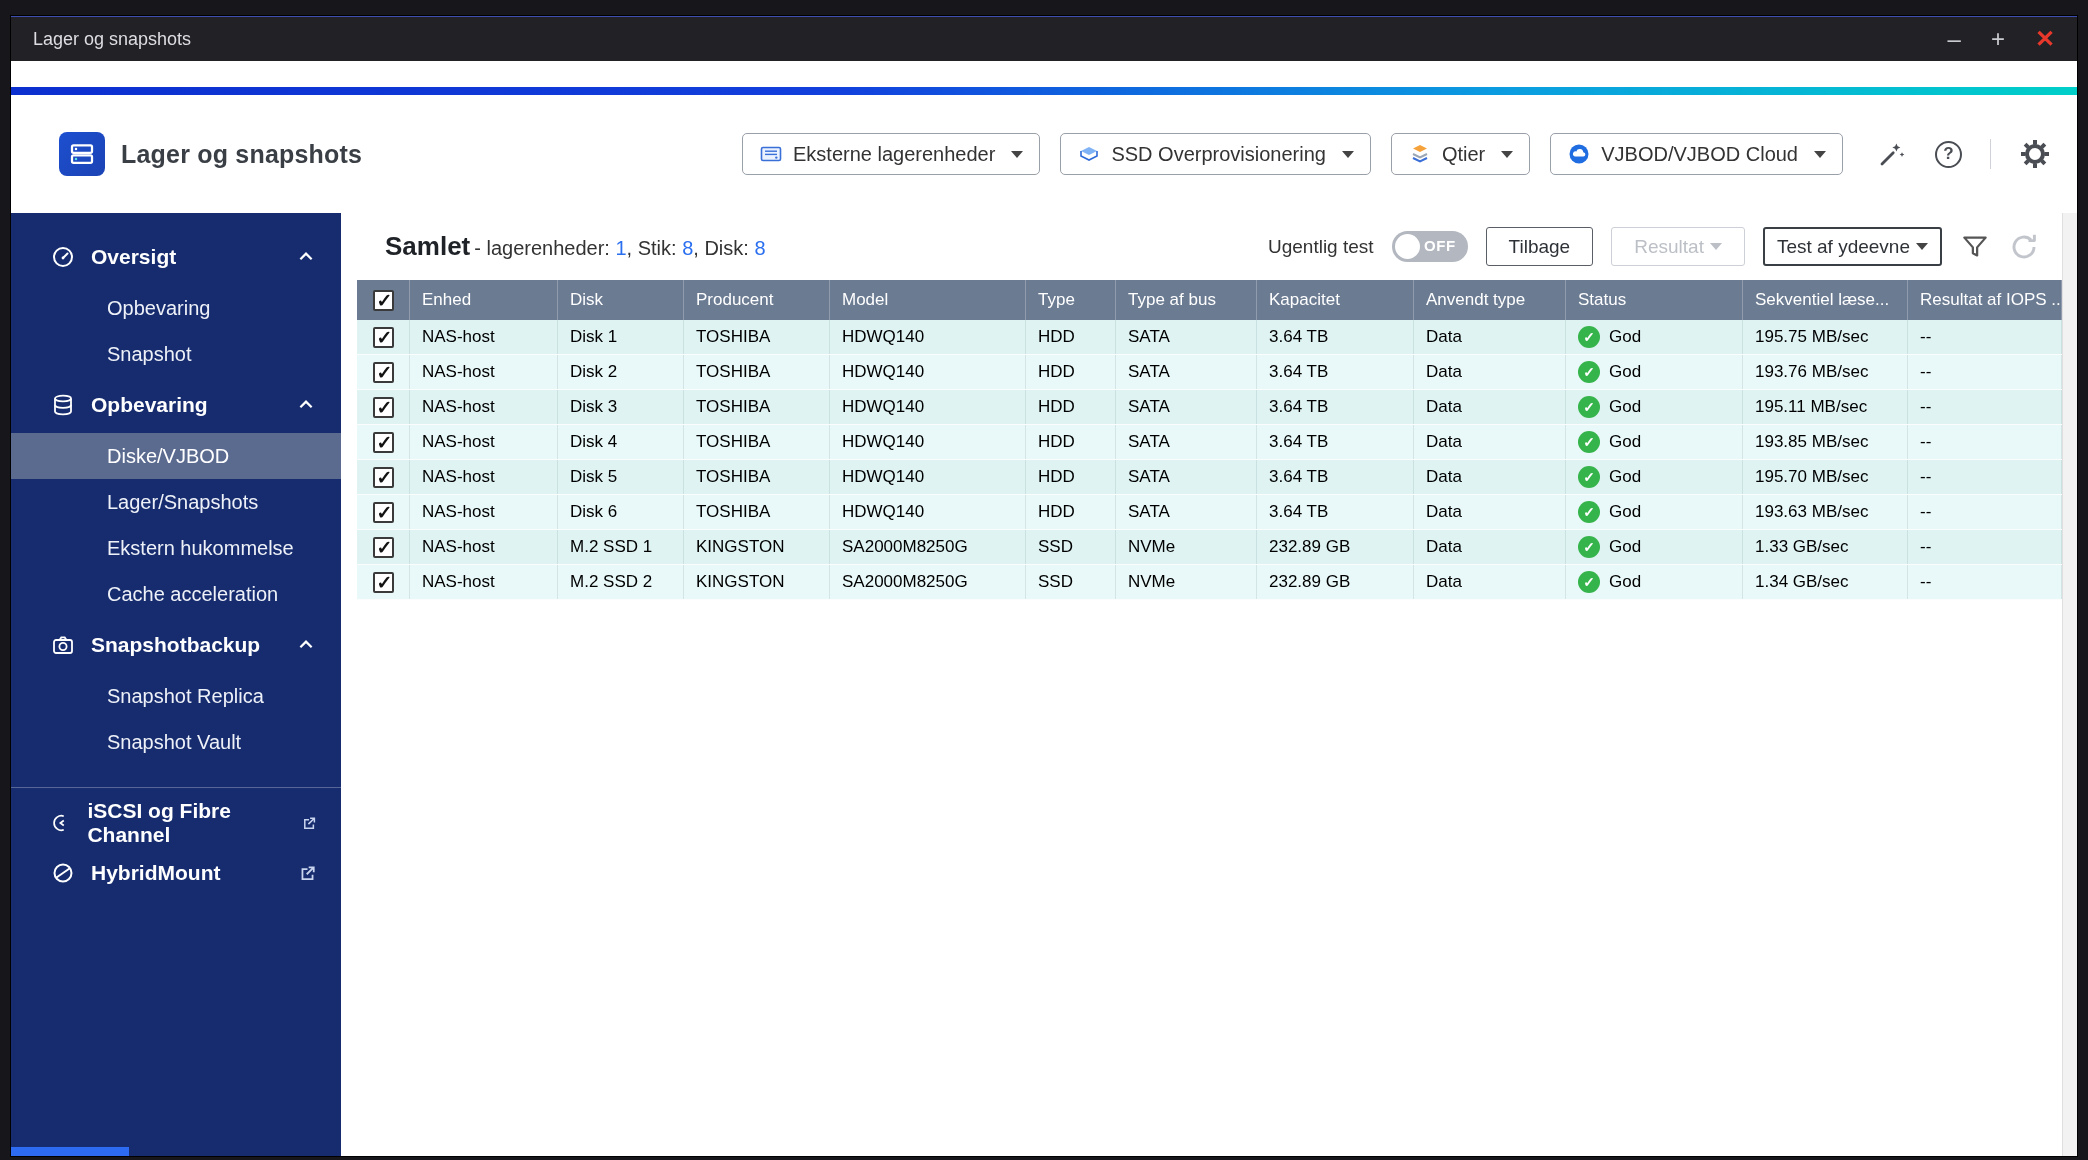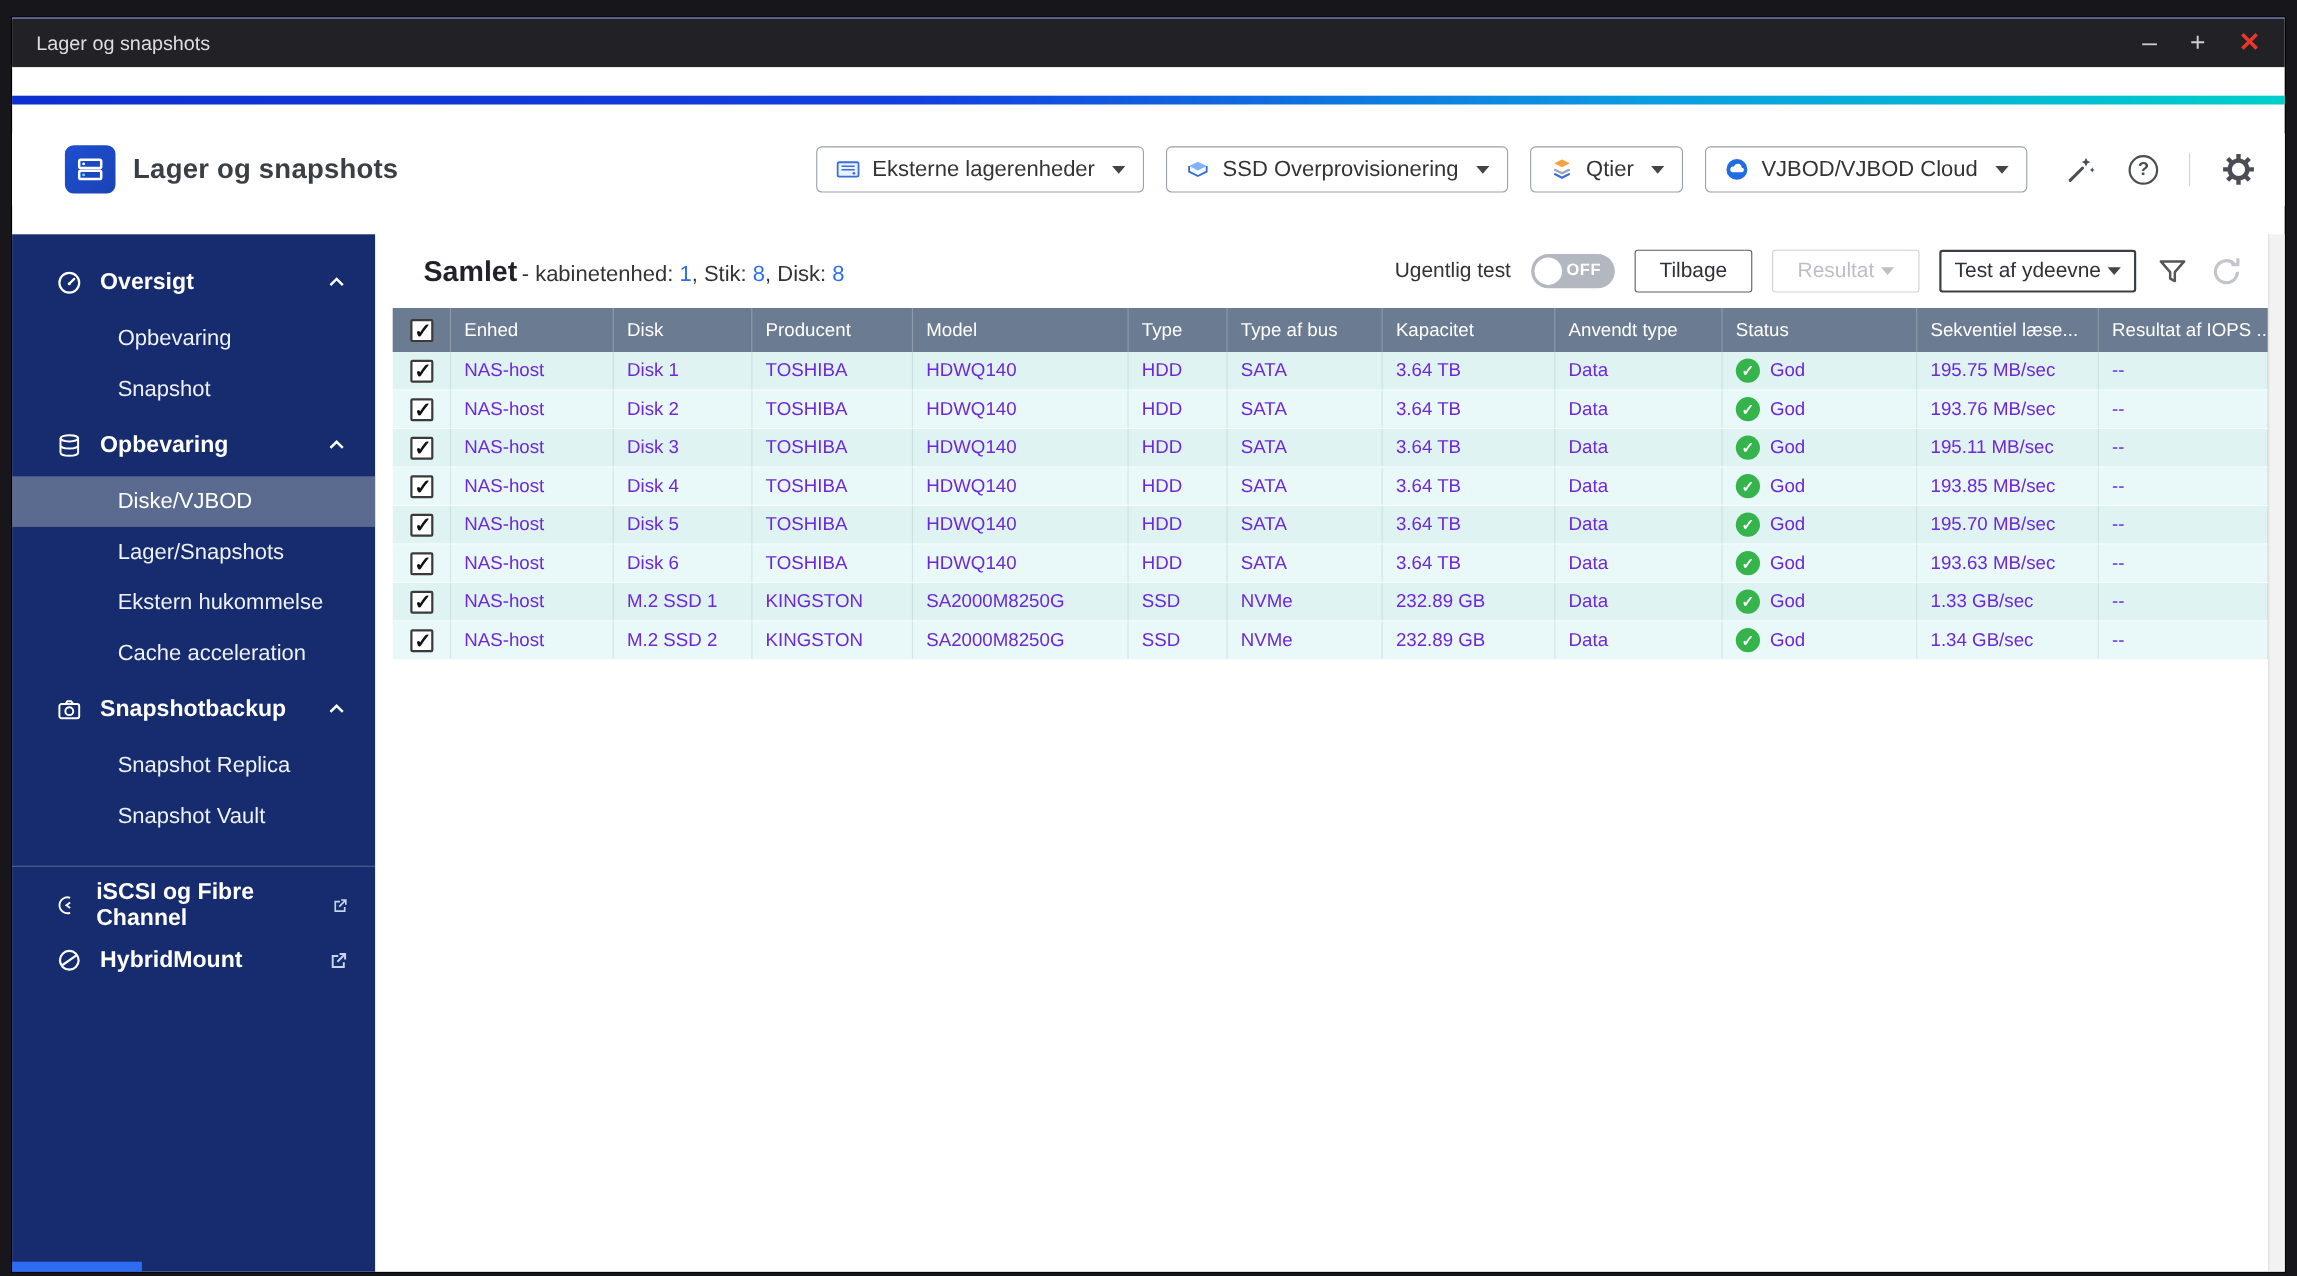--- a/index.html
+++ b/index.html
@@ -95,21 +95,21 @@
     background:#6b7b92; color:#fff; height:40px; font-size:17px;
   }
   .thead > div {
     display:flex; align-items:center; padding:0 12px; height:100%;
     border-right:1px solid rgba(255,255,255,.25);
     white-space:nowrap; overflow:hidden; text-overflow:ellipsis; cursor:pointer;
   }
   .thead > .cb-cell, .trow > .cb-cell { justify-content:center; padding:0; }
   .trow {
     display:grid; grid-template-columns:var(--cols);
-    height:35px; background:#dff3f3; border-bottom:1px solid #fbfdfd; font-size:17px; color:#6d28d9;
+    height:35px; background:#dff3f3; border-bottom:1px solid #fbfdfd; font-size:17px; color:#000000;
   }
   .trow.alt { background:#e9f8f8; }
   .trow > div {
     display:flex; align-items:center; padding:0 12px; height:100%;
     border-right:1px solid rgba(110,145,145,.18); white-space:nowrap; overflow:hidden;
   }
   .checkbox { width:21px; height:21px; background:#fff; border:2px solid #3a3a3a; border-radius:2px; position:relative; cursor:pointer; }
   .checkbox.checked::after { content:"✓"; position:absolute; left:2px; top:-3px; font-size:19px; font-weight:bold; color:#111; }
   .status-dot {
     width:22px; height:22px; border-radius:50%; background:#35b44b; flex:0 0 auto;
@@ -299,21 +299,21 @@
         </svg>
       </div>
       <div class="bottom-accent"></div>
     </aside>
 
     <main class="content">
 
       <div class="toolbar">
         <div class="summary">
           <span class="t">Samlet</span>
-          <span>- kabinetenhed: </span>
+          <span>- lagerenheder: </span>
           <span class="num">1</span>
           <span>, Stik: </span>
           <span class="num">8</span>
           <span>, Disk: </span>
           <span class="num">8</span>
         </div>
         <div class="tb-spacer"></div>
         <span class="weekly-label">Ugentlig test</span>
         <div class="toggle">
           <span class="knob"></span>

